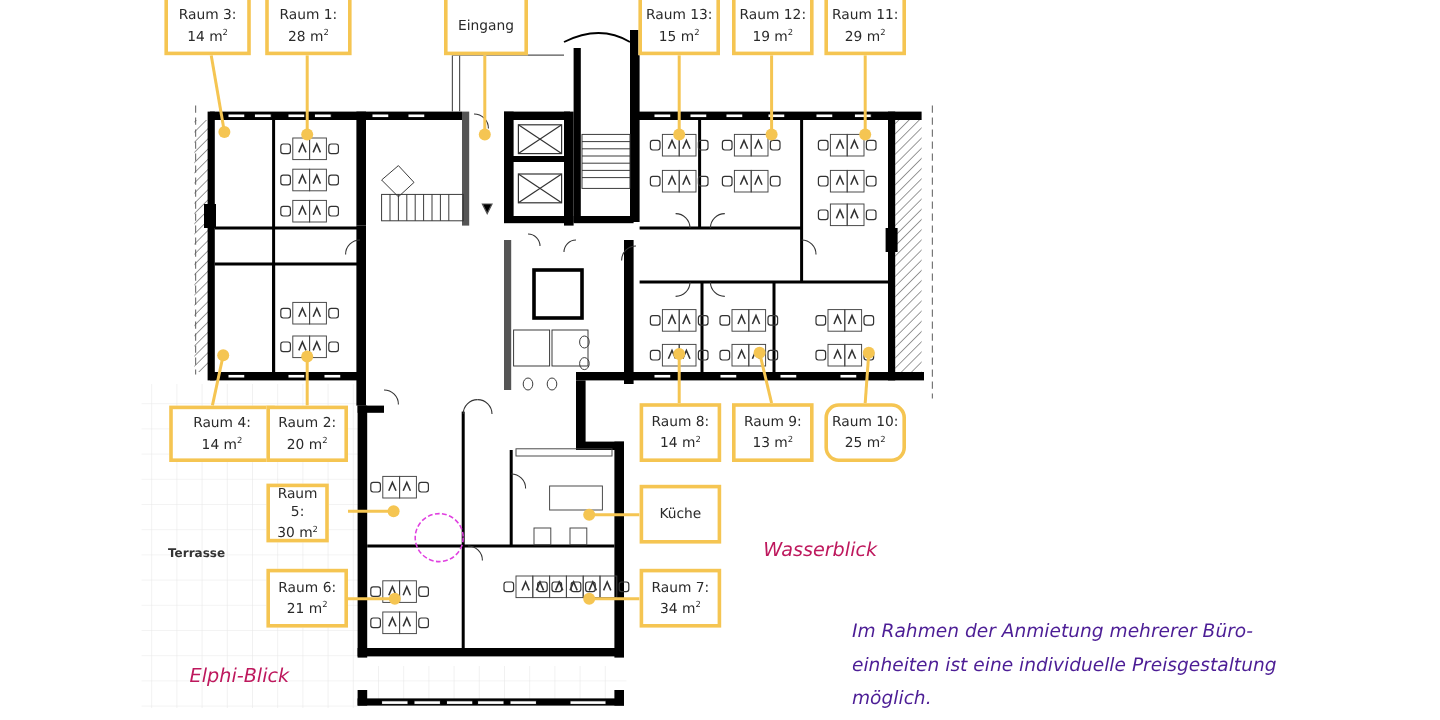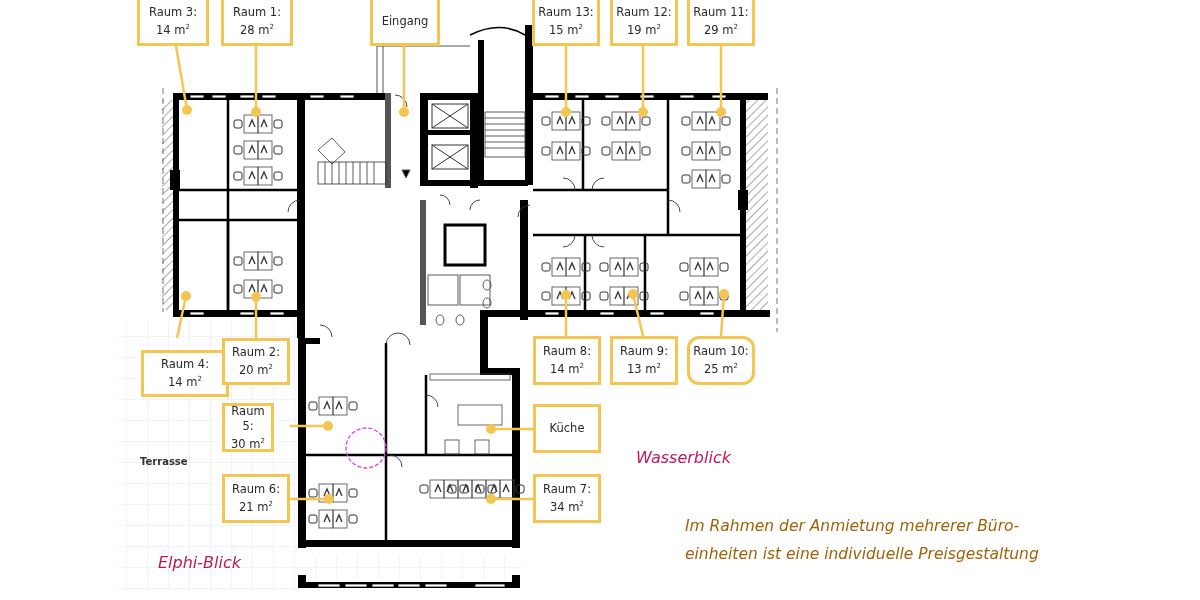--- a/index.html
+++ b/index.html
@@ -8,22 +8,22 @@
   .label-box {
     position:absolute; box-sizing:border-box; background:#ffffff;
     border:3px solid #f5c552; color:#2a2a2a;
     display:flex; flex-direction:column; align-items:center; justify-content:center;
     font-family:"DejaVu Sans", sans-serif; font-size:11.5px; line-height:15px; text-align:center;
   }
   .label-box .area sup { font-size:7px; }
   .terrace { position:absolute; left:140px; top:456px; font-size:10px; color:#333;font-weight:bold; }
   .view-label { position:absolute; font-family:"DejaVu Sans", sans-serif; font-style:italic; font-size:16px; color:#be185d; }
   .note {
-    position:absolute; left:685px; top:512px; width:360px;
-    font-family:"DejaVu Sans", sans-serif; font-style:italic; font-size:15.5px; line-height:28px; color:#a16207;
+    position:absolute; left:710px; top:512px; width:360px;
+    font-family:"DejaVu Sans", sans-serif; font-style:italic; font-size:15.5px; line-height:28px; color:#4c1d95;
   }
 </style>
 </head>
 <body>
 
 <svg id="plan" viewBox="0 0 1200 600" xmlns="http://www.w3.org/2000/svg">
   <defs>
     <pattern id="grid" width="21" height="21" patternUnits="userSpaceOnUse">
       <path d="M21 0 L0 0 0 21" fill="none" stroke="#e8e8e8" stroke-width="1"></path>
     </pattern>
@@ -288,21 +288,21 @@
   <span class="area"><span>15 m</span><sup>2</sup></span>
 </div>
 <div class="label-box" style="left:610px;top:-3px;width:68px;height:49px;">
   <span>Raum 12:</span>
   <span class="area"><span>19 m</span><sup>2</sup></span>
 </div>
 <div class="label-box" style="left:687px;top:-3px;width:68px;height:49px;">
   <span>Raum 11:</span>
   <span class="area"><span>29 m</span><sup>2</sup></span>
 </div>
-<div class="label-box" style="left:141px;top:338px;width:88px;height:47px;margin-top:12px;">
+<div class="label-box" style="left:141px;top:338px;width:88px;height:47px;">
   <span>Raum 4:</span>
   <span class="area"><span>14 m</span><sup>2</sup></span>
 </div>
 <div class="label-box" style="left:222px;top:338px;width:68px;height:47px;">
   <span>Raum 2:</span>
   <span class="area"><span>20 m</span><sup>2</sup></span>
 </div>
 <div class="label-box" style="left:533px;top:336px;width:68px;height:49px;">
   <span>Raum 8:</span>
   <span class="area"><span>14 m</span><sup>2</sup></span>
@@ -331,13 +331,14 @@
   <span class="area"><span>34 m</span><sup>2</sup></span>
 </div>
 
 <div class="terrace">Terrasse</div>
 <div class="view-label" style="left:158px;top:553px;">Elphi-Blick</div>
 <div class="view-label" style="left:636px;top:448px;">Wasserblick</div>
 
 <div class="note">
   <div>Im Rahmen der Anmietung mehrerer Büro-</div>
   <div>einheiten ist eine individuelle Preisgestaltung</div>
+  <div>möglich.</div>
 </div>
 
 </body></html>

